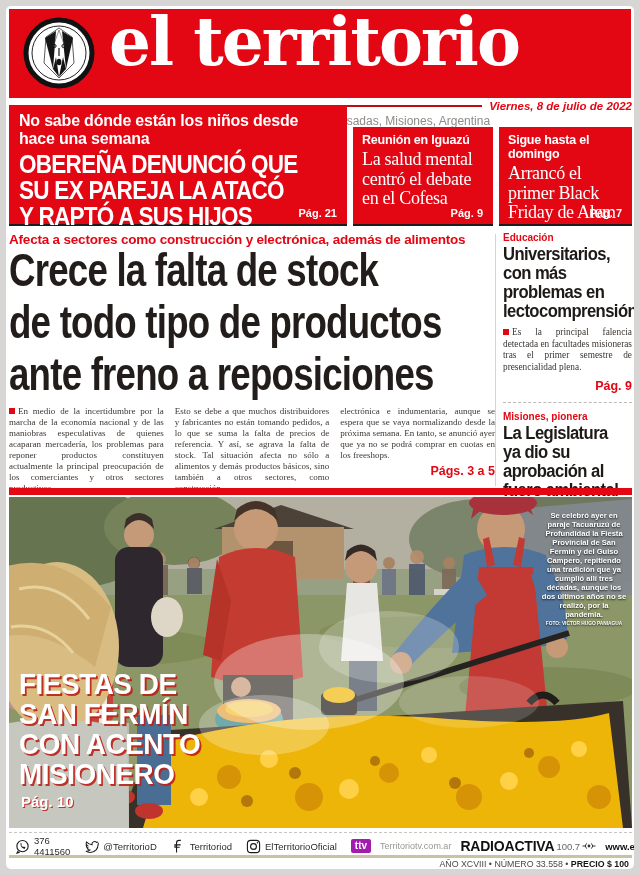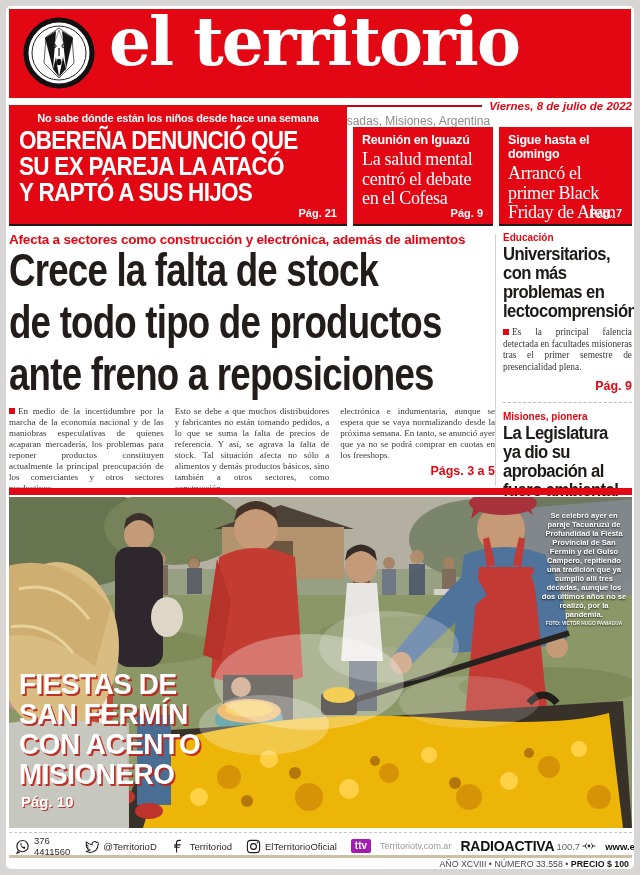--- a/index.html
+++ b/index.html
@@ -16,21 +16,21 @@
       font-family:"DejaVu Serif",serif;font-weight:bold;font-size:68px;letter-spacing:-2px;
       transform:scaleX(0.97);transform-origin:left;white-space:nowrap;}
   .dateline{left:330px;top:94px;width:296px;display:flex;align-items:center;gap:7px;}
   .date-rule{flex:1;height:2px;background:#c00a12;}
   .date-text{color:#e30613;font-weight:bold;font-style:italic;font-size:11.5px;white-space:nowrap;}
   .location{left:326px;top:108px;width:300px;text-align:left;color:#8e8b88;font-size:12px;}
 
   
   .redbox{position:absolute;background:#e30613;color:#fff;border-bottom:2px solid #1c1c1c;box-sizing:border-box;}
   .lead-box{left:3px;top:99px;width:338px;height:121px;padding:7px 10px;}
-  .kicker-w{font-weight:bold;font-size:11px;letter-spacing:-0.2px;text-align:center;}
+  .kicker-w{font-weight:bold;font-size:16px;letter-spacing:-0.2px;}
   .lead-headline{margin-top:3px;transform:scaleX(0.9);transform-origin:left;}
   .lead-headline div{font-weight:bold;font-size:25px;line-height:26px;letter-spacing:-0.8px;white-space:nowrap;}
   .pagenum{position:absolute;right:10px;bottom:5px;font-weight:bold;font-size:11px;color:#fff;}
   .box1{left:347px;top:121px;width:140px;height:99px;padding:6px 9px;}
   .box2{left:493px;top:121px;width:133px;height:99px;padding:6px 9px;}
   .box-kicker{font-weight:bold;font-size:12.5px;letter-spacing:-0.2px;}
   .box-headline{font-family:"Liberation Serif",serif;font-size:18px;line-height:19.5px;margin-top:3px;letter-spacing:-0.3px;}
 
   
   .main-kicker{left:3px;top:226px;width:480px;color:#e30613;font-weight:bold;font-size:13.5px;letter-spacing:-0.2px;}

